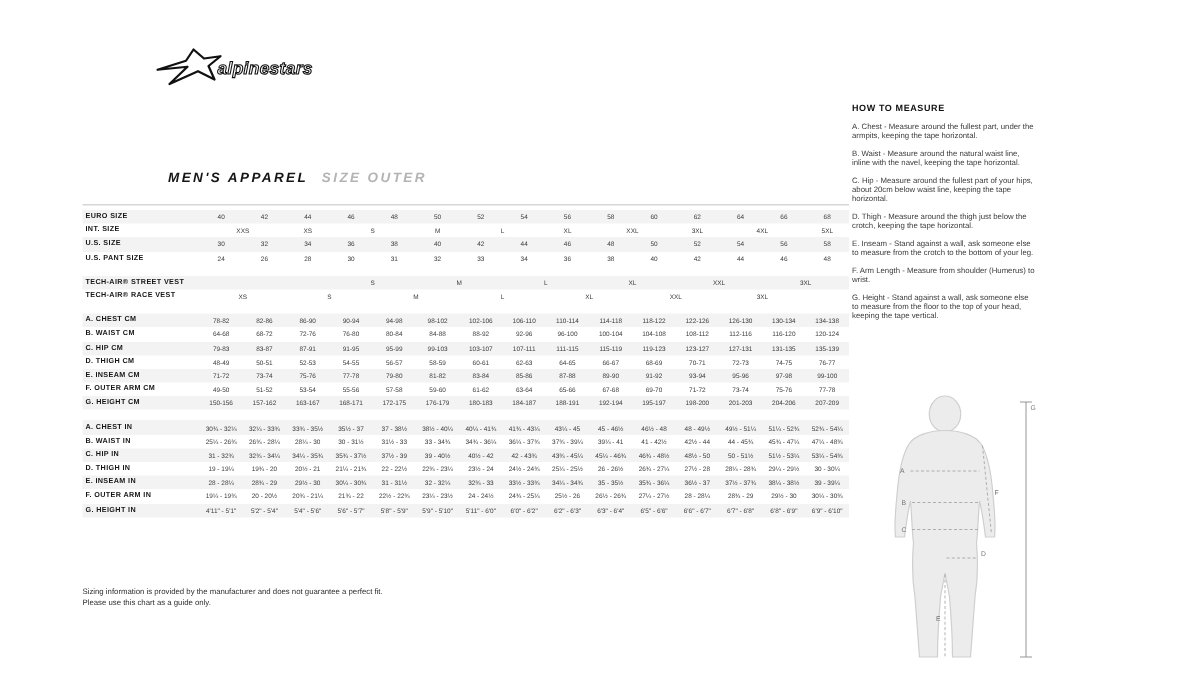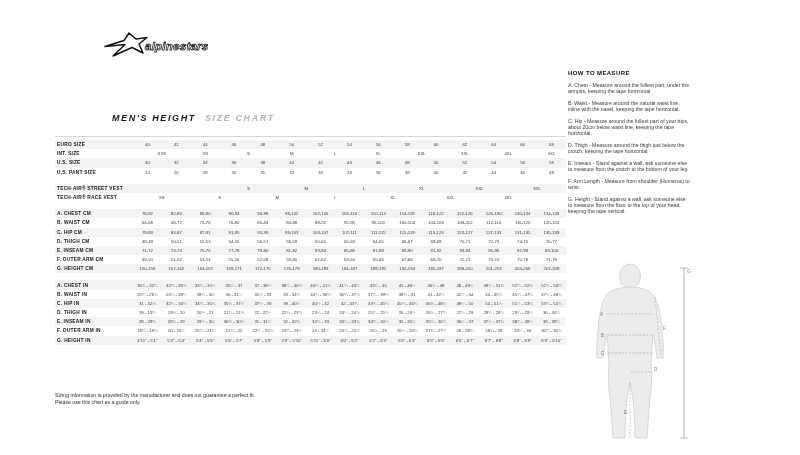--- a/index.html
+++ b/index.html
@@ -37,22 +37,22 @@
 <div class="page">
 
   <svg class="logo" viewBox="0 0 224 52">
     <g>
       <path d="M52 4 L66 16 L88 13 L72 26 L80 44 L58 33 L20 50 L44 27 L4 31 L42 19 Z" fill="#ffffff" stroke="#111111" stroke-width="3" stroke-linejoin="round"></path>
     </g>
     <text x="84" y="37" font-family="Liberation Sans, sans-serif" font-style="italic" font-weight="900" font-size="23" letter-spacing="0.5" fill="#ffffff" stroke="#111111" stroke-width="1.5">alpinestars</text>
   </svg>
 
   <div class="title">
-    <span class="t-bold">MEN'S HEIGHT</span>
-    <span class="t-light">SIZE CHART</span>
+    <span class="t-bold">MEN'S APPAREL</span>
+    <span class="t-light">SIZE OUTER</span>
   </div>
 
   <div class="size-table">
       <div class="trow stripe">
         <div class="tlabel">EURO SIZE</div>
         <div class="tcells">
           <div class="tcell" style="flex: 1 1 0%;">40</div>
           <div class="tcell" style="flex: 1 1 0%;">42</div>
           <div class="tcell" style="flex: 1 1 0%;">44</div>
           <div class="tcell" style="flex: 1 1 0%;">46</div>

